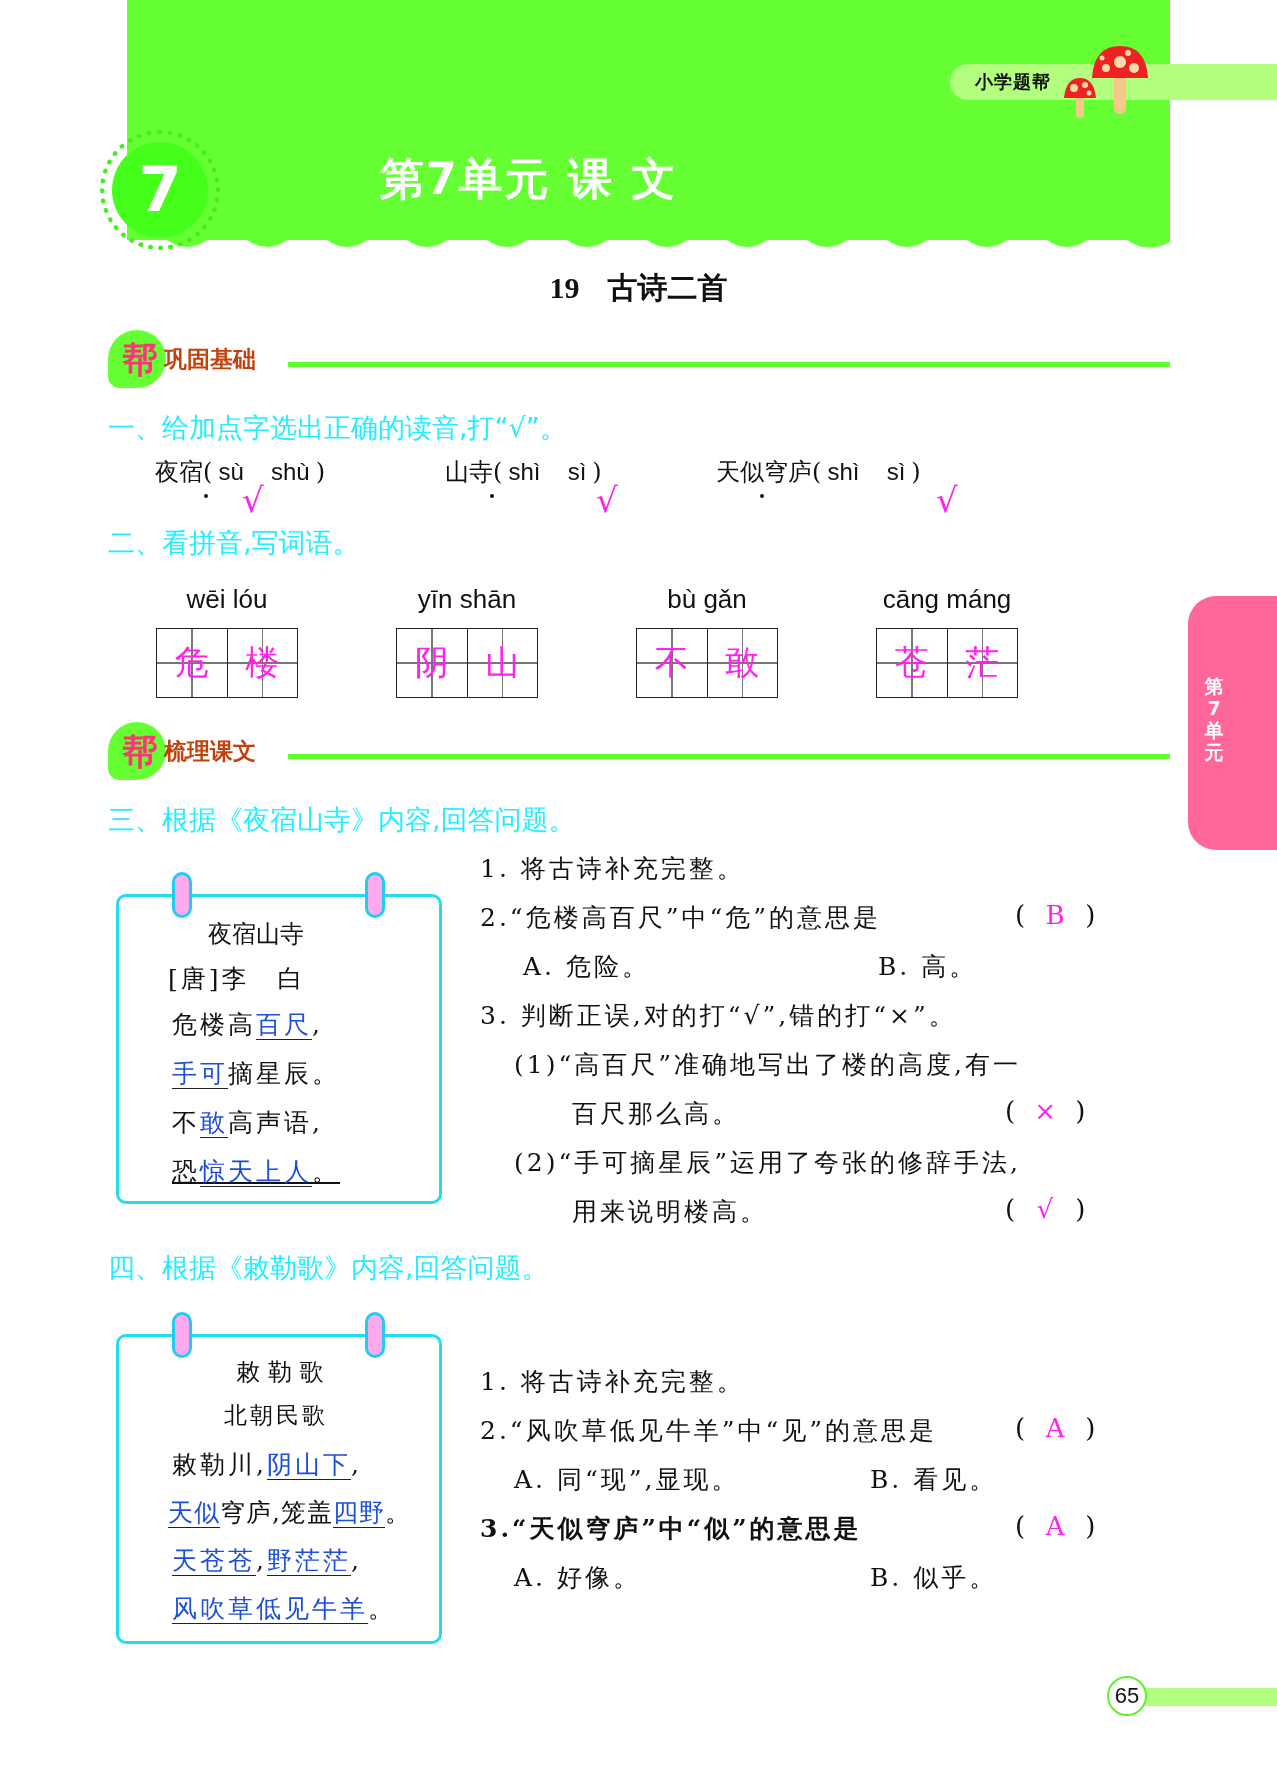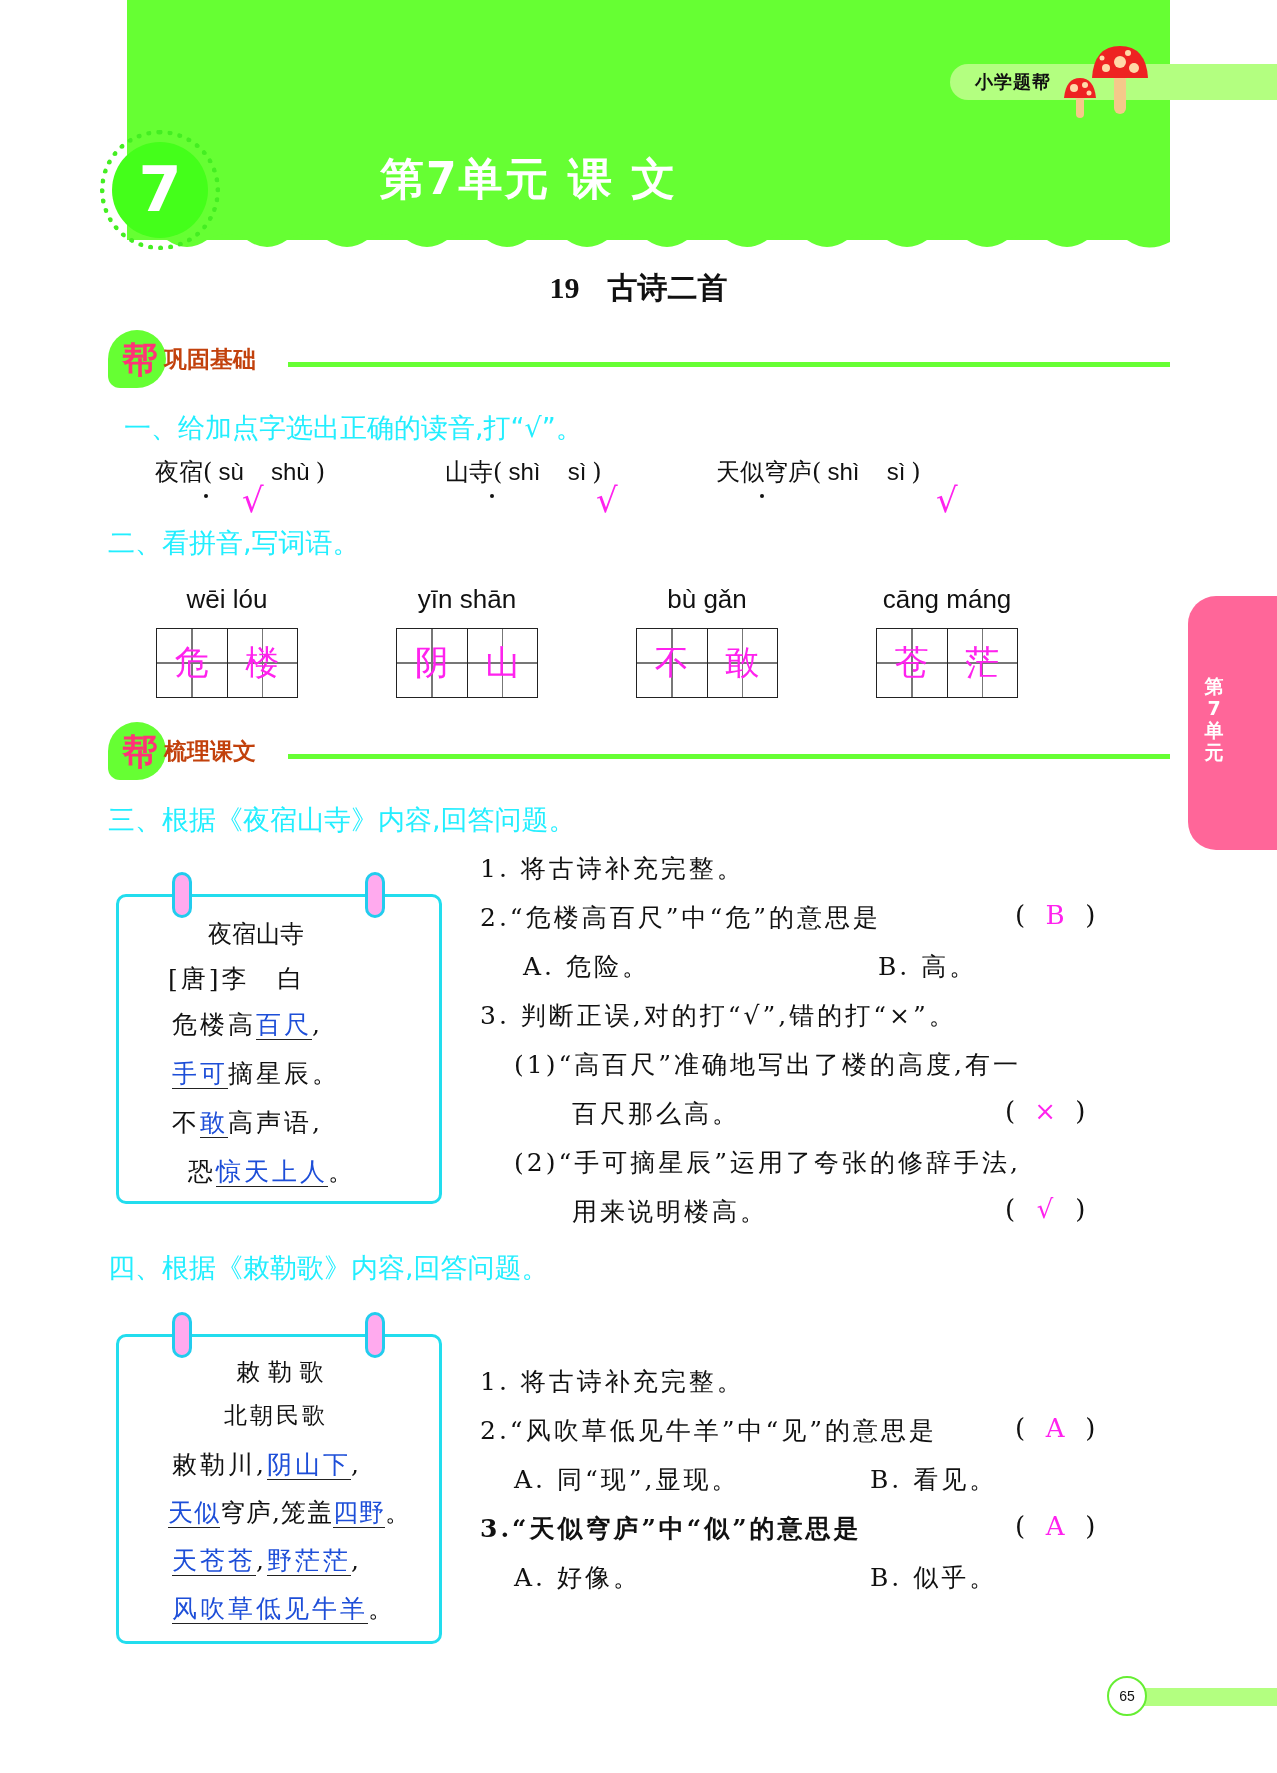--- a/index.html
+++ b/index.html
@@ -57,21 +57,21 @@
 
     .qtext { font-size:25px; letter-spacing:3px; white-space:nowrap; }
     .bracket { font-size:26px; white-space:nowrap; }
     .bracket .a { color:#ff22ee; display:inline-block; width:60px; text-align:center; }
 
     .side-tab { left:1188px; top:596px; width:89px; height:254px; background:#ff6699; border-radius:28px 0 0 28px; }
     .side-text { left:1188px; top:675px; width:52px; text-align:center; font-family:"DejaVu Sans", sans-serif; font-weight:bold; font-size:19px; color:#fff; line-height:22px; }
 
     .page-bar { left:1140px; top:1688px; width:137px; height:18px; background:#b3ff80; }
     .page-circle { left:1107px; top:1676px; width:40px; height:40px; border:2px solid #66ee33; border-radius:50%; background:#fff; box-sizing:border-box;
-                   text-align:center; line-height:36px; font-family:"Liberation Sans", sans-serif; font-size:14px; }
+                   text-align:center; line-height:36px; font-family:"Liberation Sans", sans-serif; font-size:22px; }
   </style>
 </head>
 <body>
 
 <div class="abs banner"></div>
 <svg class="abs banner-wave" viewBox="0 0 1043 26" preserveAspectRatio="none">
   <path d="M0,0 L1043,0 L1043,14 Q1020,26 1000,12 Q980,0 960,12 Q940,26 920,12 Q900,0 880,12 Q860,26 840,12 Q820,0 800,12 Q780,26 760,12 Q740,0 720,12 Q700,26 680,12 Q660,0 640,12 Q620,26 600,12 Q580,0 560,12 Q540,26 520,12 Q500,0 480,12 Q460,26 440,12 Q420,0 400,12 Q380,26 360,12 Q340,0 320,12 Q300,26 280,12 Q260,0 240,12 Q220,26 200,12 Q180,0 160,12 Q140,26 120,12 Q100,0 80,12 Q60,26 40,12 Q20,0 0,12 Z" fill="#66ff33"></path>
 </svg>
 
 <div class="abs brand-pill"></div>
@@ -102,21 +102,21 @@
   <span class="num">19</span><span class="name">古诗二首</span>
 </div>
 
 <div class="abs sec-head" style="left:108px;top:330px;width:1062px;">
   <div class="sec-blob"></div>
   <div class="sec-bang">帮</div>
   <div class="sec-label">巩固基础</div>
   <div class="sec-line" style="width:882px;"></div>
 </div>
 
-<div class="abs q-title" style="left:124px;top:410px;">一、给加点字选出正确的读音,打“√”。</div>
+<div class="abs q-title" style="left:108px;top:410px;">一、给加点字选出正确的读音,打“√”。</div>
 
 <div class="abs pinyin-item" style="left:155px;top:456px;">
   <span>夜宿</span>(<span class="py">sù</span>&nbsp;&nbsp;<span class="py">shù</span>)
 </div>
 <div class="abs dot" style="left:204px;top:494px;"></div>
 <div class="abs check" style="left:242px;top:480px;">√</div>
 
 <div class="abs pinyin-item" style="left:445px;top:456px;">
   <span>山寺</span>(<span class="py">shì</span>&nbsp;&nbsp;<span class="py">sì</span>)
 </div>
@@ -182,21 +182,21 @@
 
 <div class="abs card" style="left:116px;top:894px;height:310px;"></div>
 <div class="abs ring" style="left:172px;top:872px;"></div>
 <div class="abs ring" style="left:365px;top:872px;"></div>
 
 <div class="abs poem-title" style="left:186px;top:918px;width:140px;">夜宿山寺</div>
 <div class="abs poem-line" style="left:168px;top:962px;">[唐]李　白</div>
 <div class="abs poem-line" style="left:172px;top:1008px;"><span>危楼高</span><span class="ans">百尺</span><span>,</span></div>
 <div class="abs poem-line" style="left:172px;top:1057px;"><span class="ans">手可</span><span>摘星辰。</span></div>
 <div class="abs poem-line" style="left:172px;top:1106px;"><span>不</span><span class="ans">敢</span><span>高声语,</span></div>
-<div class="abs poem-line" style="left:188px;top:1155px;"><span>恐</span><span class="ans">惊天上人</span><span>。</span></div>
+<div class="abs poem-line" style="left:172px;top:1155px;text-decoration:underline;"><span>恐</span><span class="ans">惊天上人</span><span>。</span></div>
 
 <div class="abs qtext" style="left:480px;top:852px;">1. 将古诗补充完整。</div>
 <div class="abs qtext" style="left:480px;top:901px;">2.“危楼高百尺”中“危”的意思是</div>
 <div class="abs bracket" style="left:1015px;top:900px;">(<span class="a">B</span>)</div>
 <div class="abs qtext" style="left:514px;top:950px;margin-left:9px;">A. 危险。</div>
 <div class="abs qtext" style="left:878px;top:950px;">B. 高。</div>
 <div class="abs qtext" style="left:480px;top:999px;">3. 判断正误,对的打“√”,错的打“×”。</div>
 <div class="abs qtext" style="left:514px;top:1048px;">(1)“高百尺”准确地写出了楼的高度,有一</div>
 <div class="abs qtext" style="left:572px;top:1097px;">百尺那么高。</div>
 <div class="abs bracket" style="left:1005px;top:1096px;">(<span class="a">×</span>)</div>

